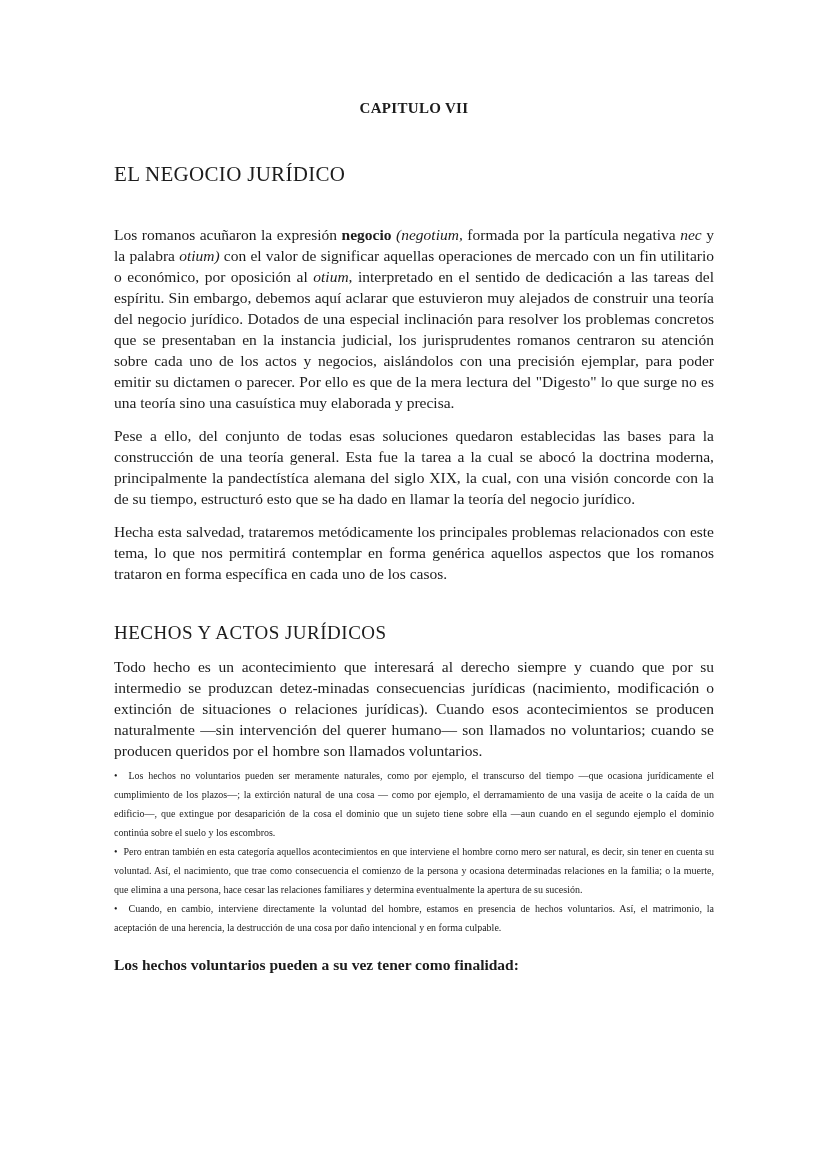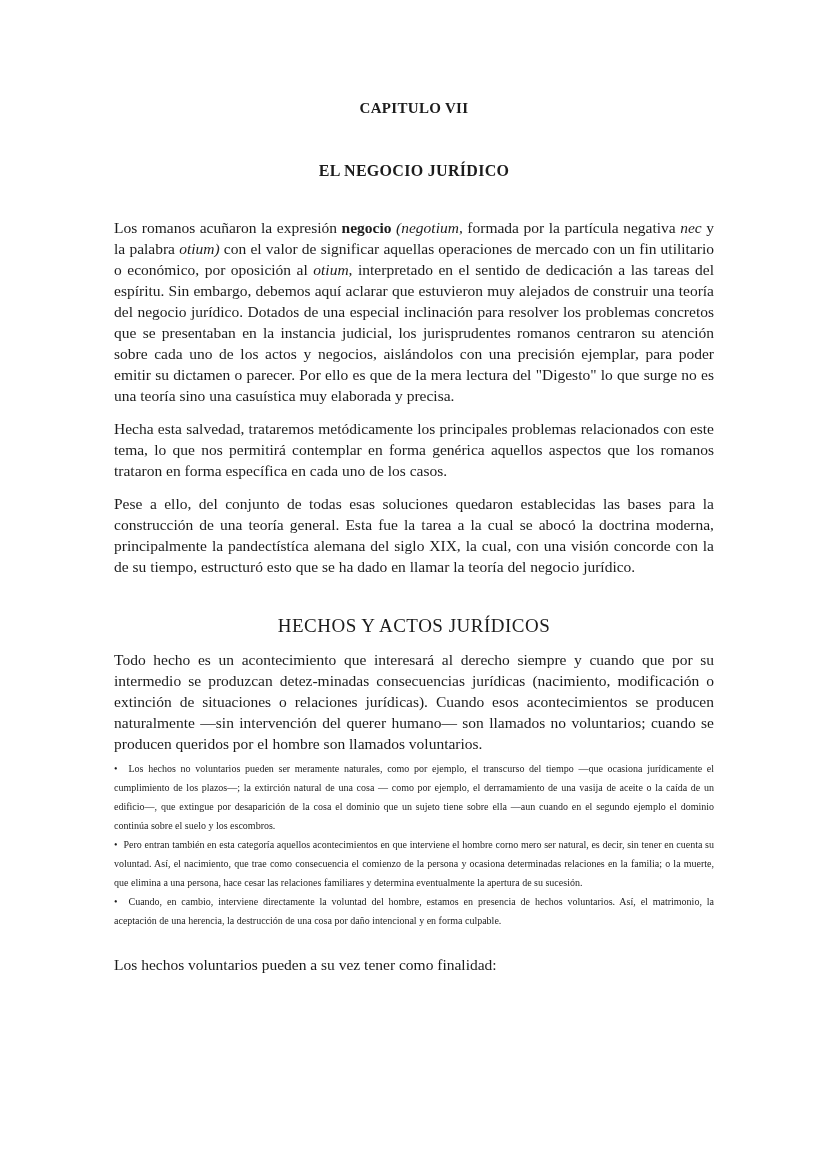--- a/index.html
+++ b/index.html
@@ -20,28 +20,28 @@
   }
   .chapter {
     margin: 0;
     text-align: center;
     font-size: 15px;
     font-weight: bold;
     letter-spacing: 0.3px;
   }
   .doc-title {
     margin: 45px 0 0 0;
-    text-align: center;
-    font-size: 16px;
-    font-weight: bold;
+    text-align: left;
+    font-size: 21px;
+    font-weight: normal;
     letter-spacing: 0.3px;
   }
   .section-title {
     margin: 38px 0 0 0;
-    text-align: center;
+    text-align: left;
     font-size: 19px;
     font-weight: normal;
     letter-spacing: 0.5px;
   }
   p.body {
     margin: 12px 0 0 0;
     font-size: 15.5px;
     line-height: 21px;
     text-align: justify;
     text-justify: inter-word;
@@ -61,37 +61,38 @@
     text-align: justify;
     text-justify: inter-word;
   }
   p.bullet .marker {
     padding-right: 11px;
   }
   p.bullet.tight .marker {
     padding-right: 6px;
   }
   p.closing {
-    margin-top: 24px;
+    margin-top: 17px;
+    font-weight: bold;
   }
 </style>
 </head>
 <body>
 
 <div class="page">
 
   <h3 class="chapter">CAPITULO VII</h3>
 
   <h1 class="doc-title">EL NEGOCIO JURÍDICO</h1>
 
   <p class="body first"><span>Los romanos acuñaron la expresión </span><span style="font-weight: bold;">negocio</span><span> </span><span style="font-style: italic;">(negotium,</span><span> formada por la partícula negativa </span><span style="font-style: italic;">nec</span><span> y la palabra </span><span style="font-style: italic;">otium)</span><span> con el valor de significar aquellas operaciones de mercado con un fin utilitario o económico, por oposición al </span><span style="font-style: italic;">otium,</span><span> interpretado en el sentido de dedicación a las tareas del espíritu. Sin embargo, debemos aquí aclarar que estuvieron muy alejados de construir una teoría del negocio jurídico. Dotados de una especial inclinación para resolver los problemas concretos que se presentaban en la instancia judicial, los jurisprudentes romanos centraron su atención sobre cada uno de los actos y negocios, aislándolos con una precisión ejemplar, para poder emitir su dictamen o parecer. Por ello es que de la mera lectura del "Digesto" lo que surge no es una teoría sino una casuística muy elaborada y precisa.</span></p>
 
+  <p class="body">Pese a ello, del conjunto de todas esas soluciones quedaron establecidas las bases para la construcción de una teoría general. Esta fue la tarea a la cual se abocó la doctrina moderna, principalmente la pandectístíca alemana del siglo XIX, la cual, con una visión concorde con la de su tiempo, estructuró esto que se ha dado en llamar la teoría del negocio jurídico.</p>
+
   <p class="body">Hecha esta salvedad, trataremos metódicamente los principales problemas relacionados con este tema, lo que nos permitirá contemplar en forma genérica aquellos aspectos que los romanos trataron en forma específica en cada uno de los casos.</p>
-
-  <p class="body">Pese a ello, del conjunto de todas esas soluciones quedaron establecidas las bases para la construcción de una teoría general. Esta fue la tarea a la cual se abocó la doctrina moderna, principalmente la pandectístíca alemana del siglo XIX, la cual, con una visión concorde con la de su tiempo, estructuró esto que se ha dado en llamar la teoría del negocio jurídico.</p>
 
   <h2 class="section-title">HECHOS Y ACTOS JURÍDICOS</h2>
 
   <p class="body after-section">Todo hecho es un acontecimiento que interesará al derecho siempre y cuando que por su intermedio se produzcan detez-minadas consecuencias jurídicas (nacimiento, modificación o extinción de situaciones o relaciones jurídicas). Cuando esos acontecimientos se producen naturalmente —sin intervención del querer humano— son llamados no voluntarios; cuando se producen queridos por el hombre son llamados voluntarios.</p>
 
   <div class="bullets">
     <p class="bullet"><span class="marker">•</span><span>Los hechos no voluntarios pueden ser meramente naturales, como por ejemplo, el transcurso del tiempo —que ocasiona jurídicamente el cumplimiento de los plazos—; la extirción natural de una cosa — como por ejemplo, el derramamiento de una vasija de aceite o la caída de un edificio—, que extingue por desaparición de la cosa el dominio que un sujeto tiene sobre ella —aun cuando en el segundo ejemplo el dominio continúa sobre el suelo y los escombros.</span></p>
     <p class="bullet tight"><span class="marker">•</span><span>Pero entran también en esta categoría aquellos acontecimientos en que interviene el hombre corno mero ser natural, es decir, sin tener en cuenta su voluntad. Así, el nacimiento, que trae como consecuencia el comienzo de la persona y ocasiona determinadas relaciones en la familia; o la muerte, que elimina a una persona, hace cesar las relaciones familiares y determina eventualmente la apertura de su sucesión.</span></p>
     <p class="bullet"><span class="marker">•</span><span>Cuando, en cambio, interviene directamente la voluntad del hombre, estamos en presencia de hechos voluntarios. Así, el matrimonio, la aceptación de una herencia, la destrucción de una cosa por daño intencional y en forma culpable.</span></p>
   </div>

